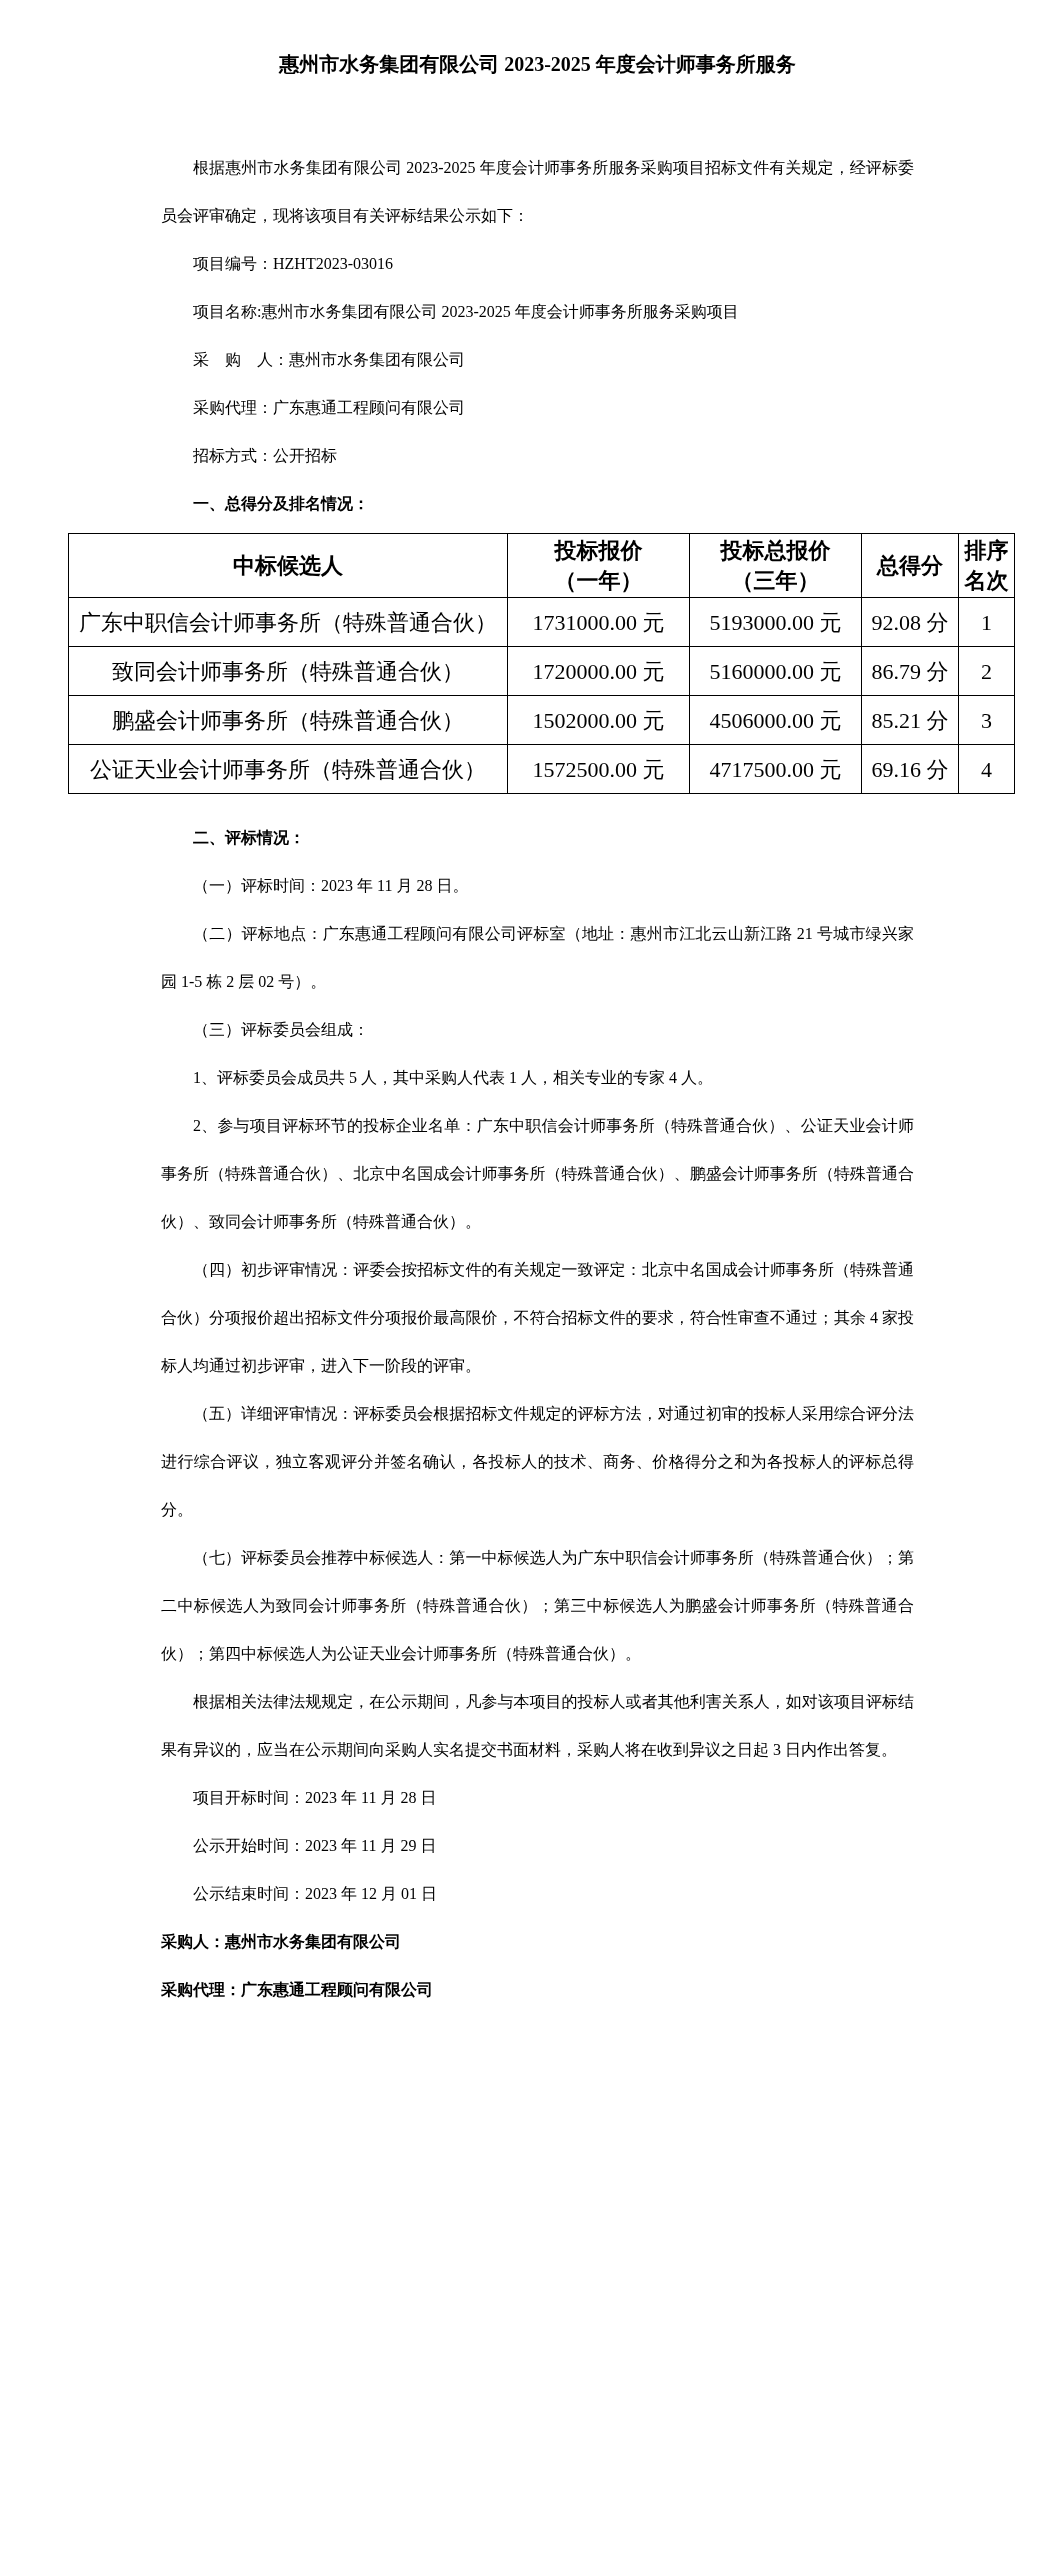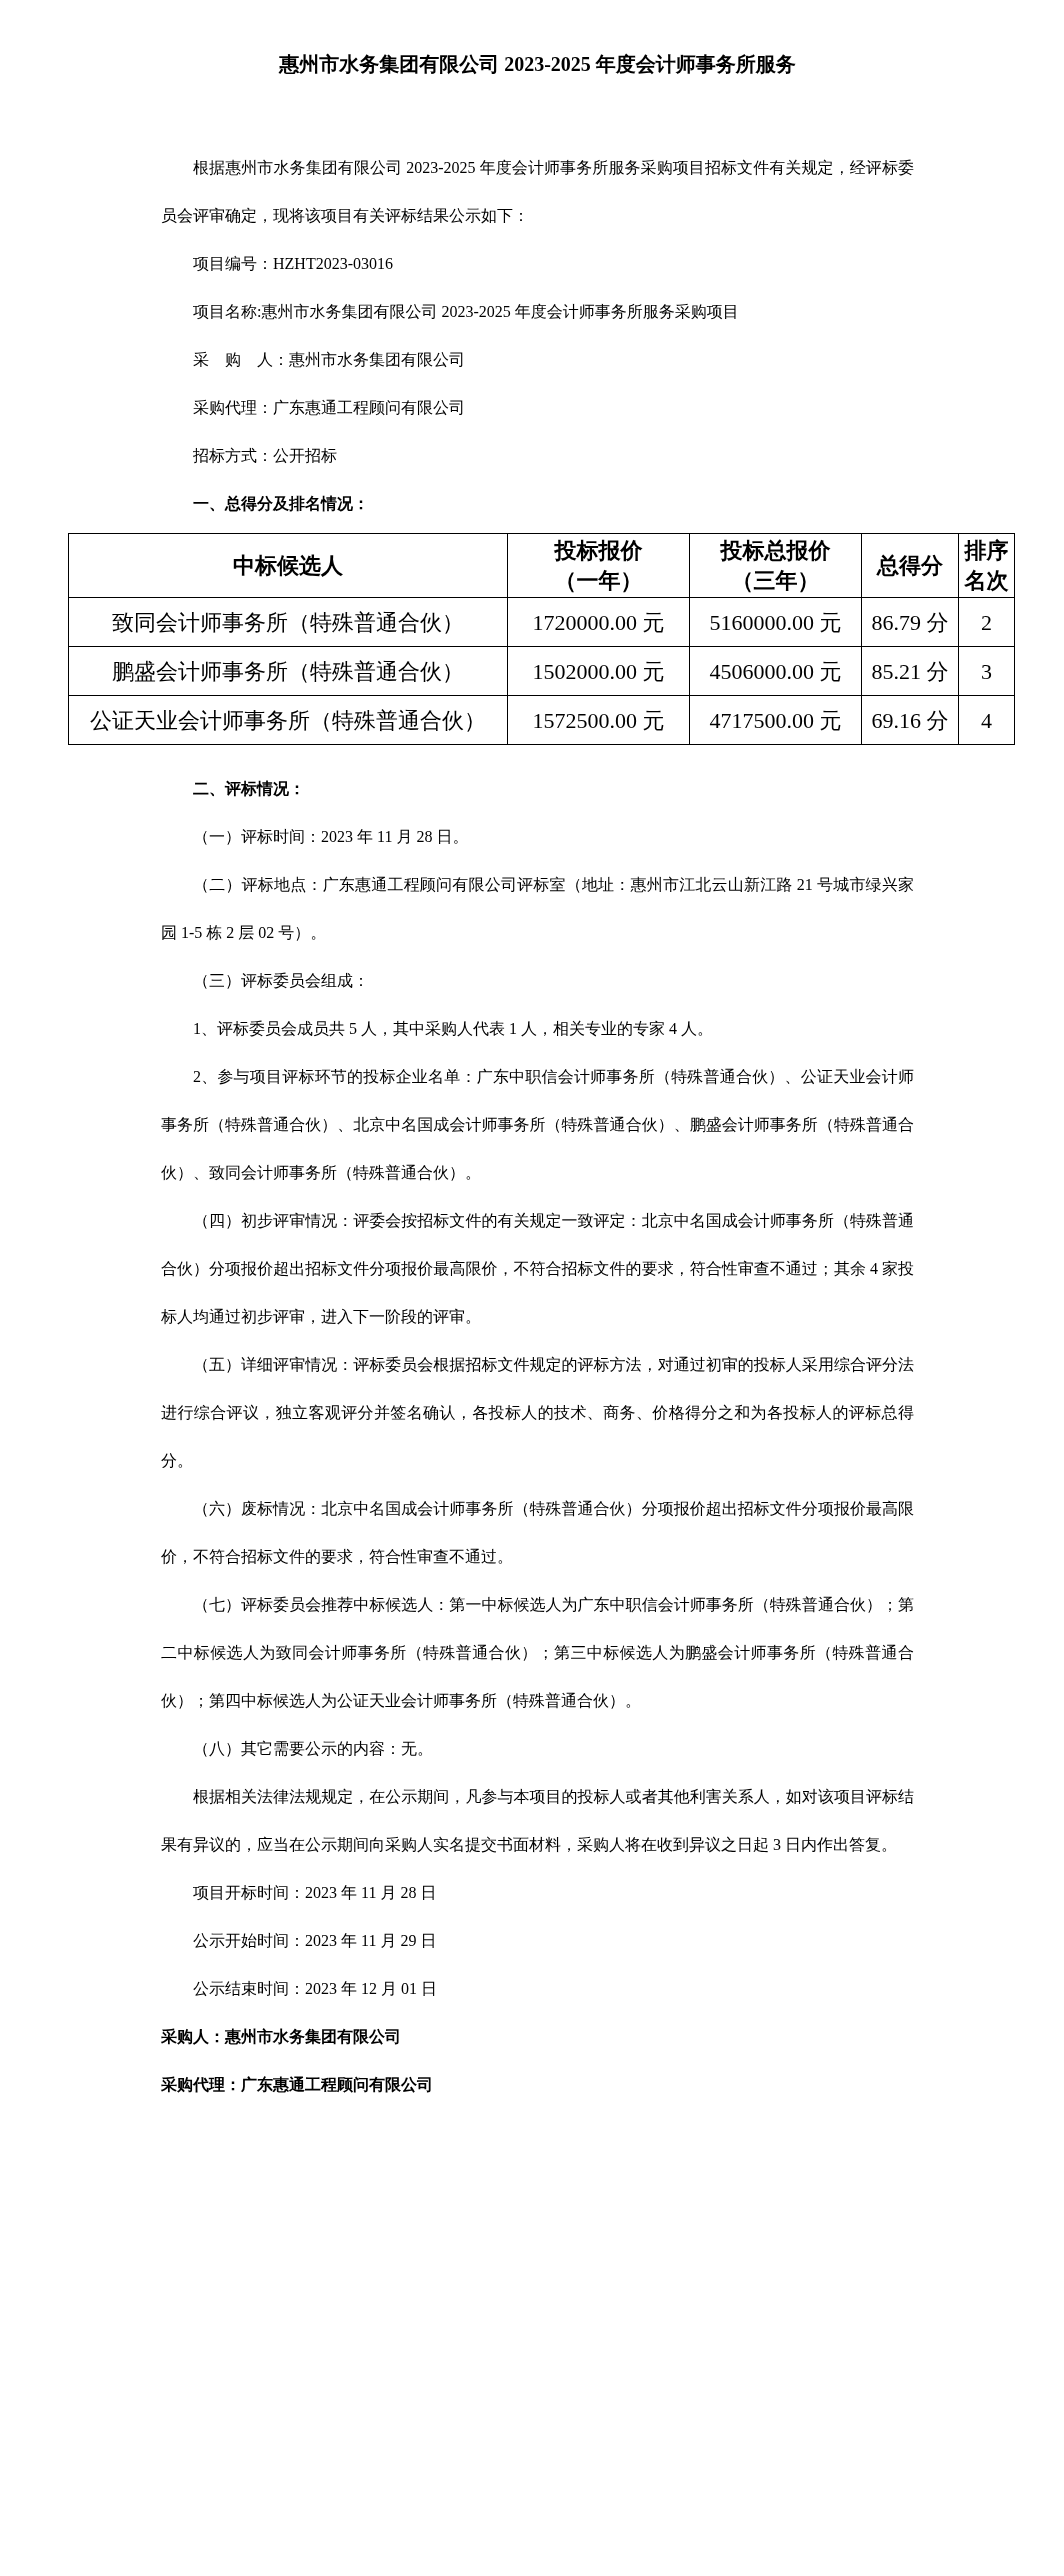--- a/index.html
+++ b/index.html
@@ -91,20 +91,27 @@
 （一年）</th>
         <th>投标总报价
 （三年）</th>
         <th>总得分</th>
         <th>排序
 名次</th>
       </tr>
     </thead>
     <tbody>
       <tr>
+        <td>广东中职信会计师事务所（特殊普通合伙）</td>
+        <td>1731000.00 元</td>
+        <td>5193000.00 元</td>
+        <td>92.08 分</td>
+        <td>1</td>
+      </tr>
+      <tr>
         <td>致同会计师事务所（特殊普通合伙）</td>
         <td>1720000.00 元</td>
         <td>5160000.00 元</td>
         <td>86.79 分</td>
         <td>2</td>
       </tr>
       <tr>
         <td>鹏盛会计师事务所（特殊普通合伙）</td>
         <td>1502000.00 元</td>
         <td>4506000.00 元</td>
@@ -123,23 +130,21 @@
 
   <p class="para bold">二、评标情况：</p>
 
   <p class="para">（一）评标时间：2023 年 11 月 28 日。</p>
   <p class="para">（二）评标地点：广东惠通工程顾问有限公司评标室（地址：惠州市江北云山新江路 21 号城市绿兴家园 1-5 栋 2 层 02 号）。</p>
   <p class="para">（三）评标委员会组成：</p>
   <p class="para">1、评标委员会成员共 5 人，其中采购人代表 1 人，相关专业的专家 4 人。</p>
   <p class="para">2、参与项目评标环节的投标企业名单：广东中职信会计师事务所（特殊普通合伙）、公证天业会计师事务所（特殊普通合伙）、北京中名国成会计师事务所（特殊普通合伙）、鹏盛会计师事务所（特殊普通合伙）、致同会计师事务所（特殊普通合伙）。</p>
   <p class="para">（四）初步评审情况：评委会按招标文件的有关规定一致评定：北京中名国成会计师事务所（特殊普通合伙）分项报价超出招标文件分项报价最高限价，不符合招标文件的要求，符合性审查不通过；其余 4 家投标人均通过初步评审，进入下一阶段的评审。</p>
   <p class="para">（五）详细评审情况：评标委员会根据招标文件规定的评标方法，对通过初审的投标人采用综合评分法进行综合评议，独立客观评分并签名确认，各投标人的技术、商务、价格得分之和为各投标人的评标总得分。</p>
-  <p class="para">（六）废标情况：北京中名国成会计师事务所（特殊普通合伙）分项报价超出招标文件分项报价最高限价，不符合招标文件的要求，符合性审查不通过。</p>
   <p class="para">（七）评标委员会推荐中标候选人：第一中标候选人为广东中职信会计师事务所（特殊普通合伙）；第二中标候选人为致同会计师事务所（特殊普通合伙）；第三中标候选人为鹏盛会计师事务所（特殊普通合伙）；第四中标候选人为公证天业会计师事务所（特殊普通合伙）。</p>
-  <p class="para">（八）其它需要公示的内容：无。</p>
   <p class="para">根据相关法律法规规定，在公示期间，凡参与本项目的投标人或者其他利害关系人，如对该项目评标结果有异议的，应当在公示期间向采购人实名提交书面材料，采购人将在收到异议之日起 3 日内作出答复。</p>
   <p class="para">项目开标时间：2023 年 11 月 28 日</p>
   <p class="para">公示开始时间：2023 年 11 月 29 日</p>
   <p class="para">公示结束时间：2023 年 12 月 01 日</p>
 
   <p class="para sig">采购人：惠州市水务集团有限公司</p>
   <p class="para sig">采购代理：广东惠通工程顾问有限公司</p>
 
 </div>
 

